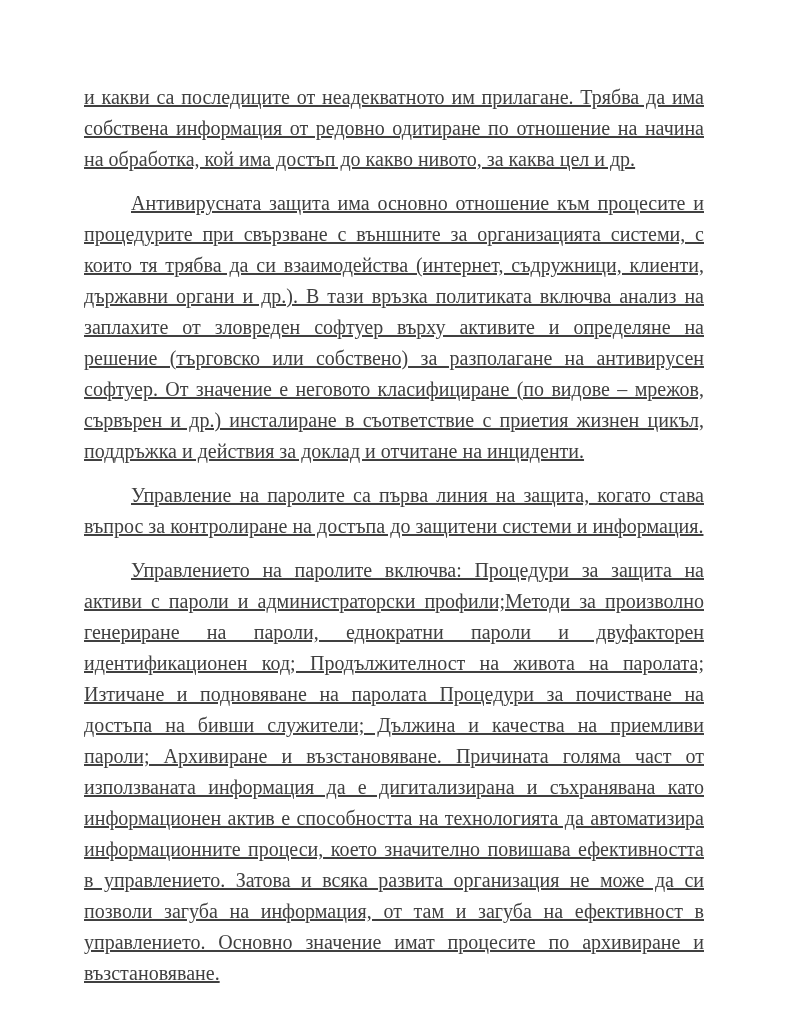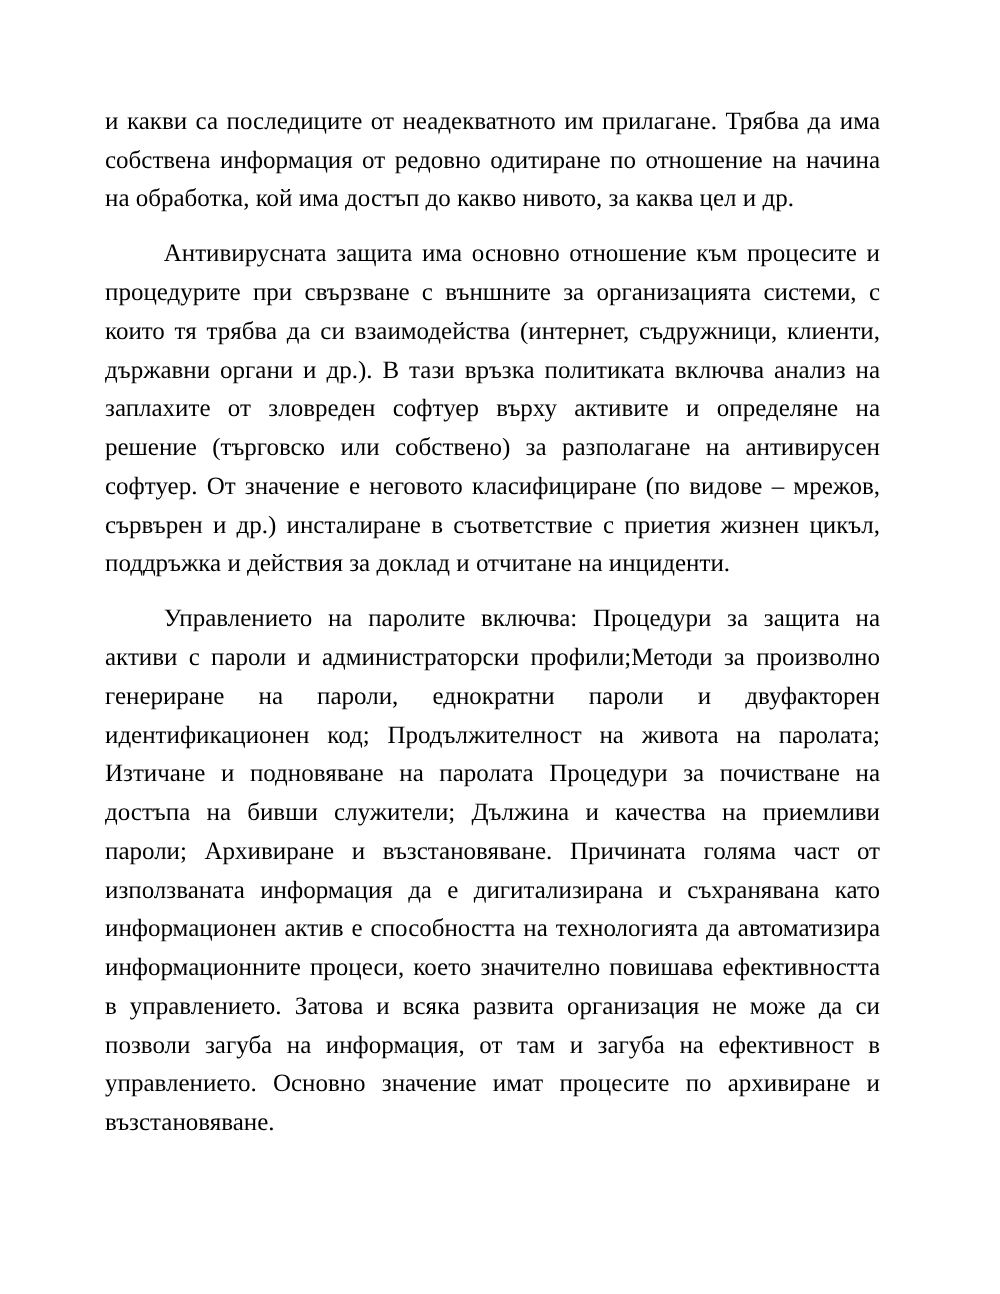--- a/index.html
+++ b/index.html
@@ -15,33 +15,35 @@
     overflow: hidden;
   }
   .doc-body {
     position: absolute;
     left: 84px;
     top: 82px;
     width: 620px;
     font-family: "Liberation Serif", "DejaVu Serif", serif;
     font-size: 20px;
     line-height: 31px;
-    color: #000000;
+    color: #404040;
     text-align: justify;
+    text-decoration: underline;
   }
   .doc-body p {
     margin: 0 0 13px 0;
     padding: 0;
   }
   .doc-body p.indent {
     text-indent: 47px;
   }
 </style>
 </head>
 <body>
 
 <div class="page">
   <div class="doc-body">
     <p>и какви са последиците от неадекватното им прилагане. Трябва да има собствена информация от редовно одитиране по отношение на начина на обработка, кой има достъп до какво нивото, за каква цел и др.</p>
     <p class="indent">Антивирусната защита има основно отношение към процесите и процедурите при свързване с външните за организацията системи, с които тя трябва да си взаимодейства (интернет, съдружници, клиенти, държавни органи и др.). В тази връзка политиката включва анализ на заплахите от зловреден софтуер върху активите и определяне на решение (търговско или собствено) за разполагане на антивирусен софтуер. От значение е неговото класифициране (по видове – мрежов, сървърен и др.) инсталиране в съответствие с приетия жизнен цикъл, поддръжка и действия за доклад и отчитане на инциденти.</p>
+    <p class="indent">Управление на паролите са първа линия на защита, когато става въпрос за контролиране на достъпа до защитени системи и информация.</p>
     <p class="indent">Управлението на паролите включва: Процедури за защита на активи с пароли и администраторски профили;Методи за произволно генериране на пароли, еднократни пароли и двуфакторен идентификационен код; Продължителност на живота на паролата; Изтичане и подновяване на паролата Процедури за почистване на достъпа на бивши служители; Дължина и качества на приемливи пароли; Архивиране и възстановяване. Причината голяма част от използваната информация да е дигитализирана и съхранявана като информационен актив е способността на технологията да автоматизира информационните процеси, което значително повишава ефективността в управлението. Затова и всяка развита организация не може да си позволи загуба на информация, от там и загуба на ефективност в управлението. Основно значение имат процесите по архивиране и възстановяване.</p>
   </div>
 </div>
 
 </body></html>

